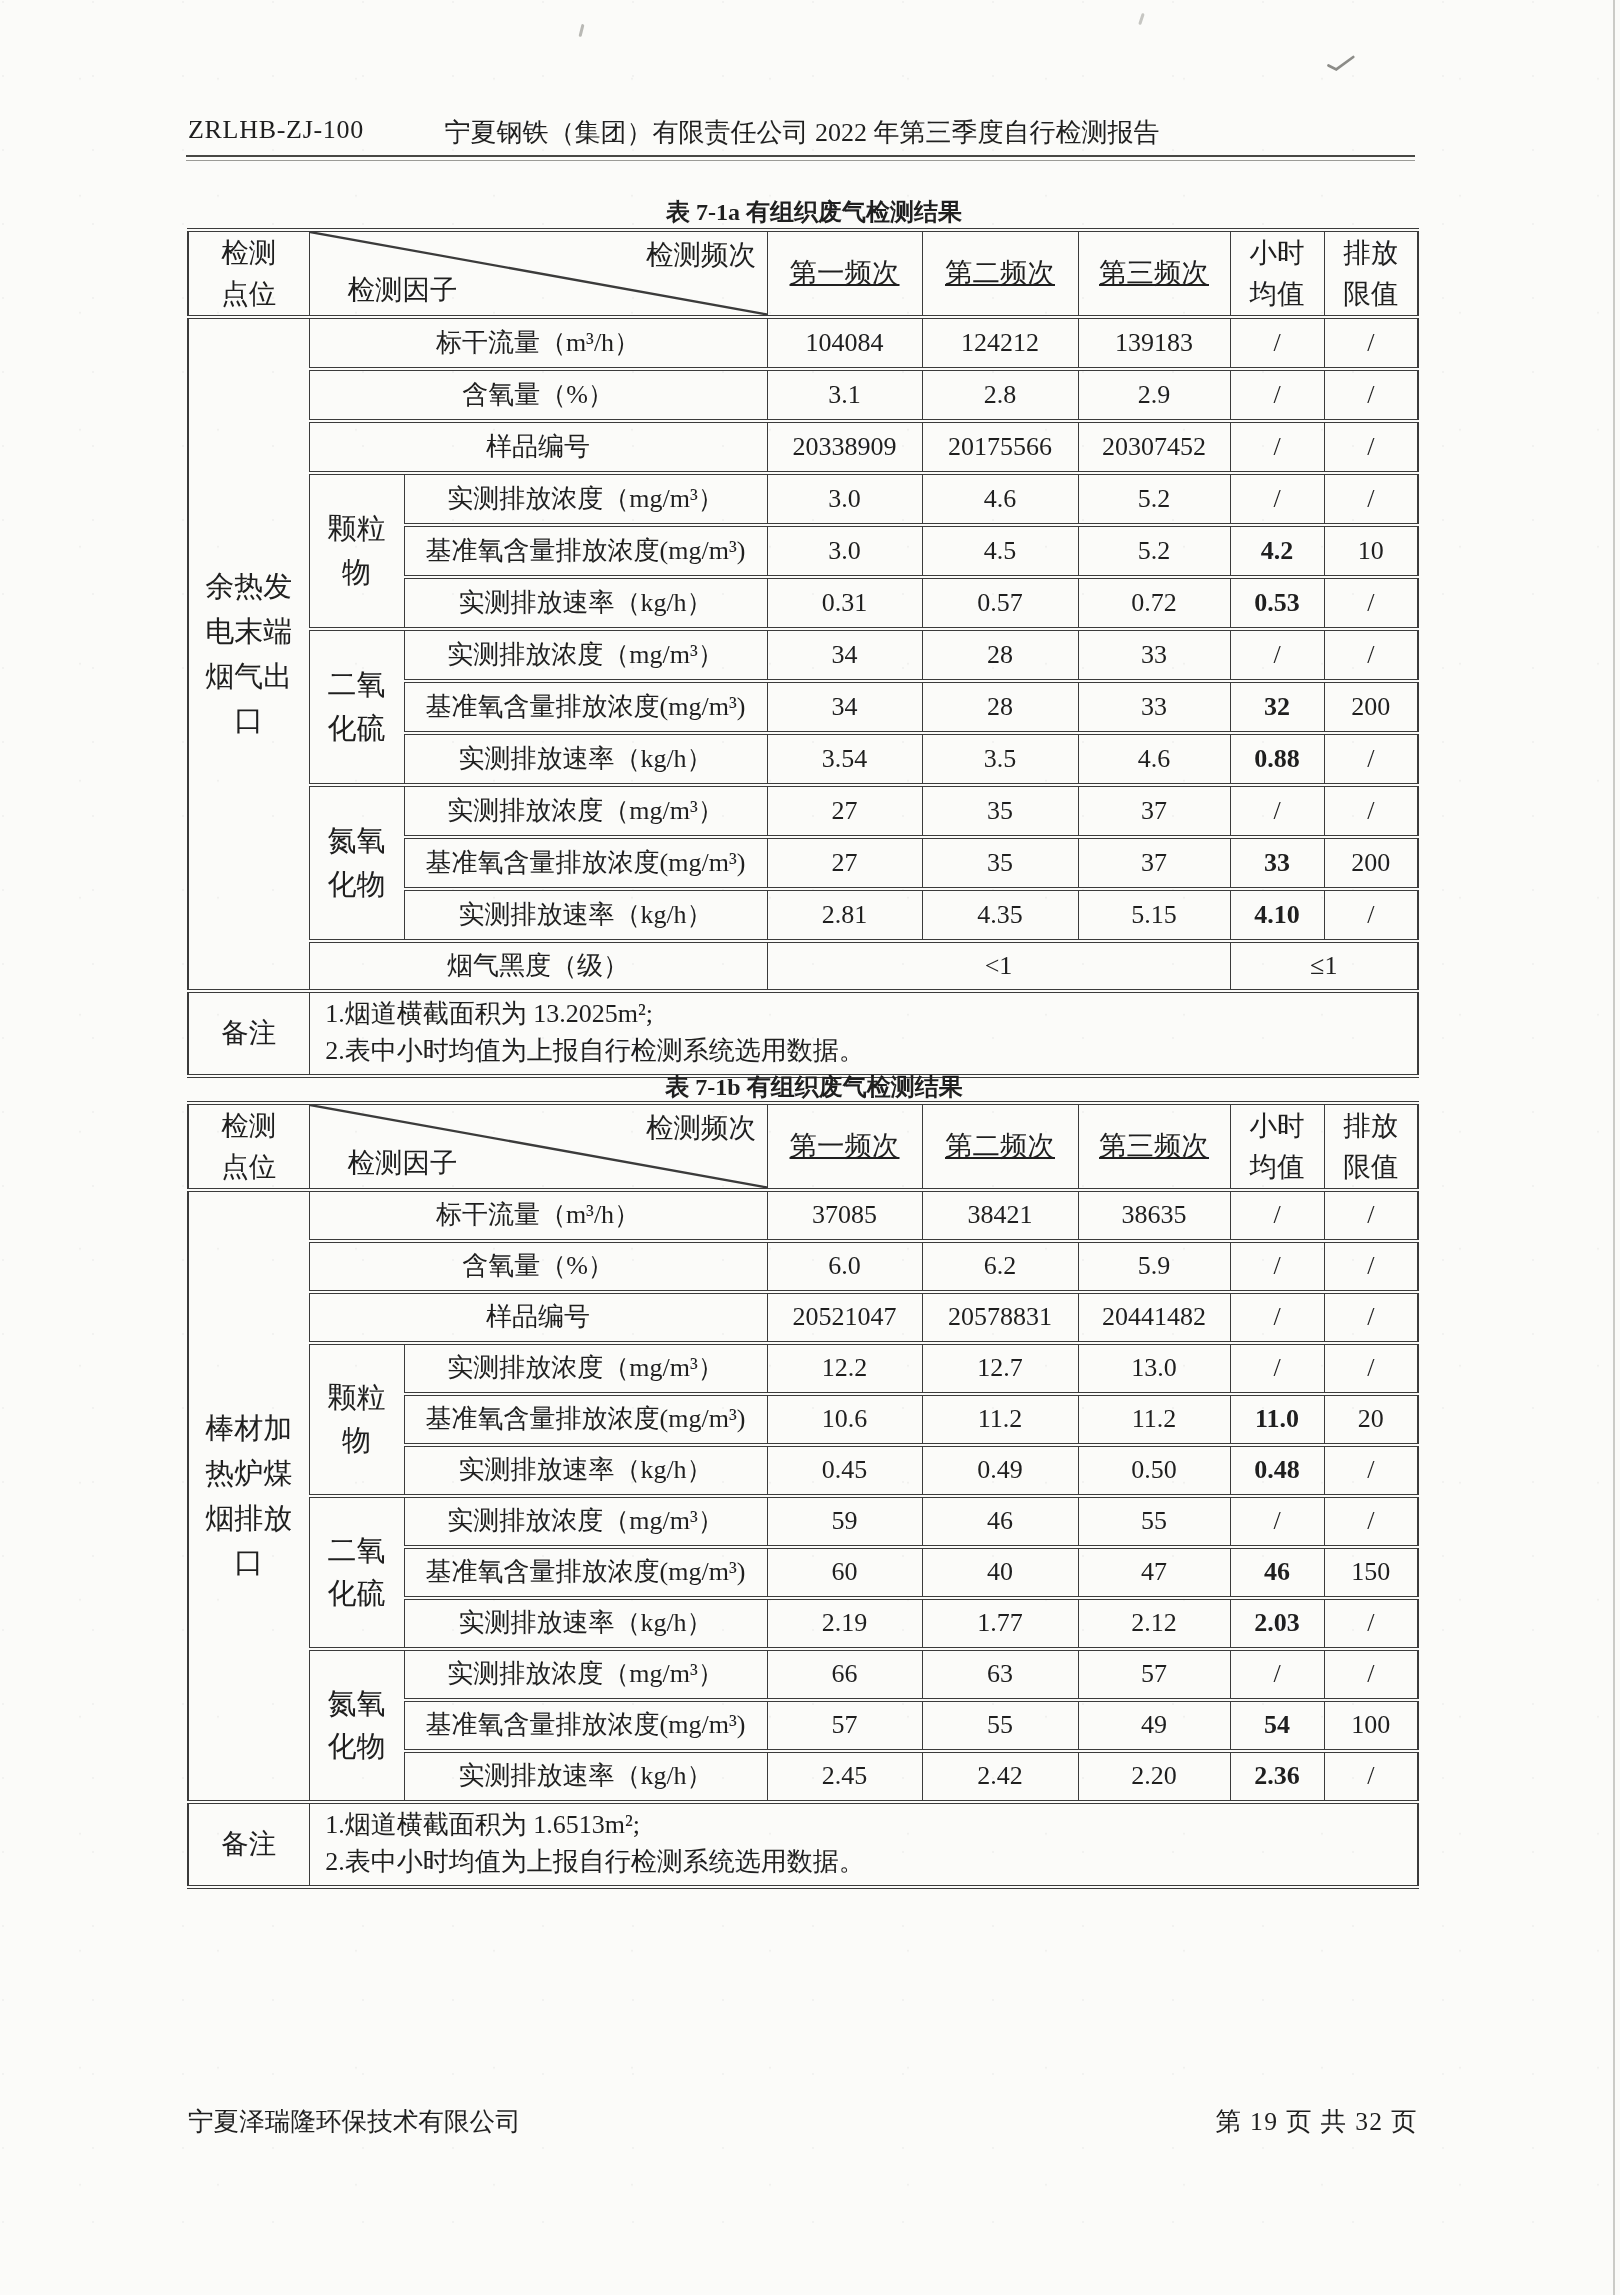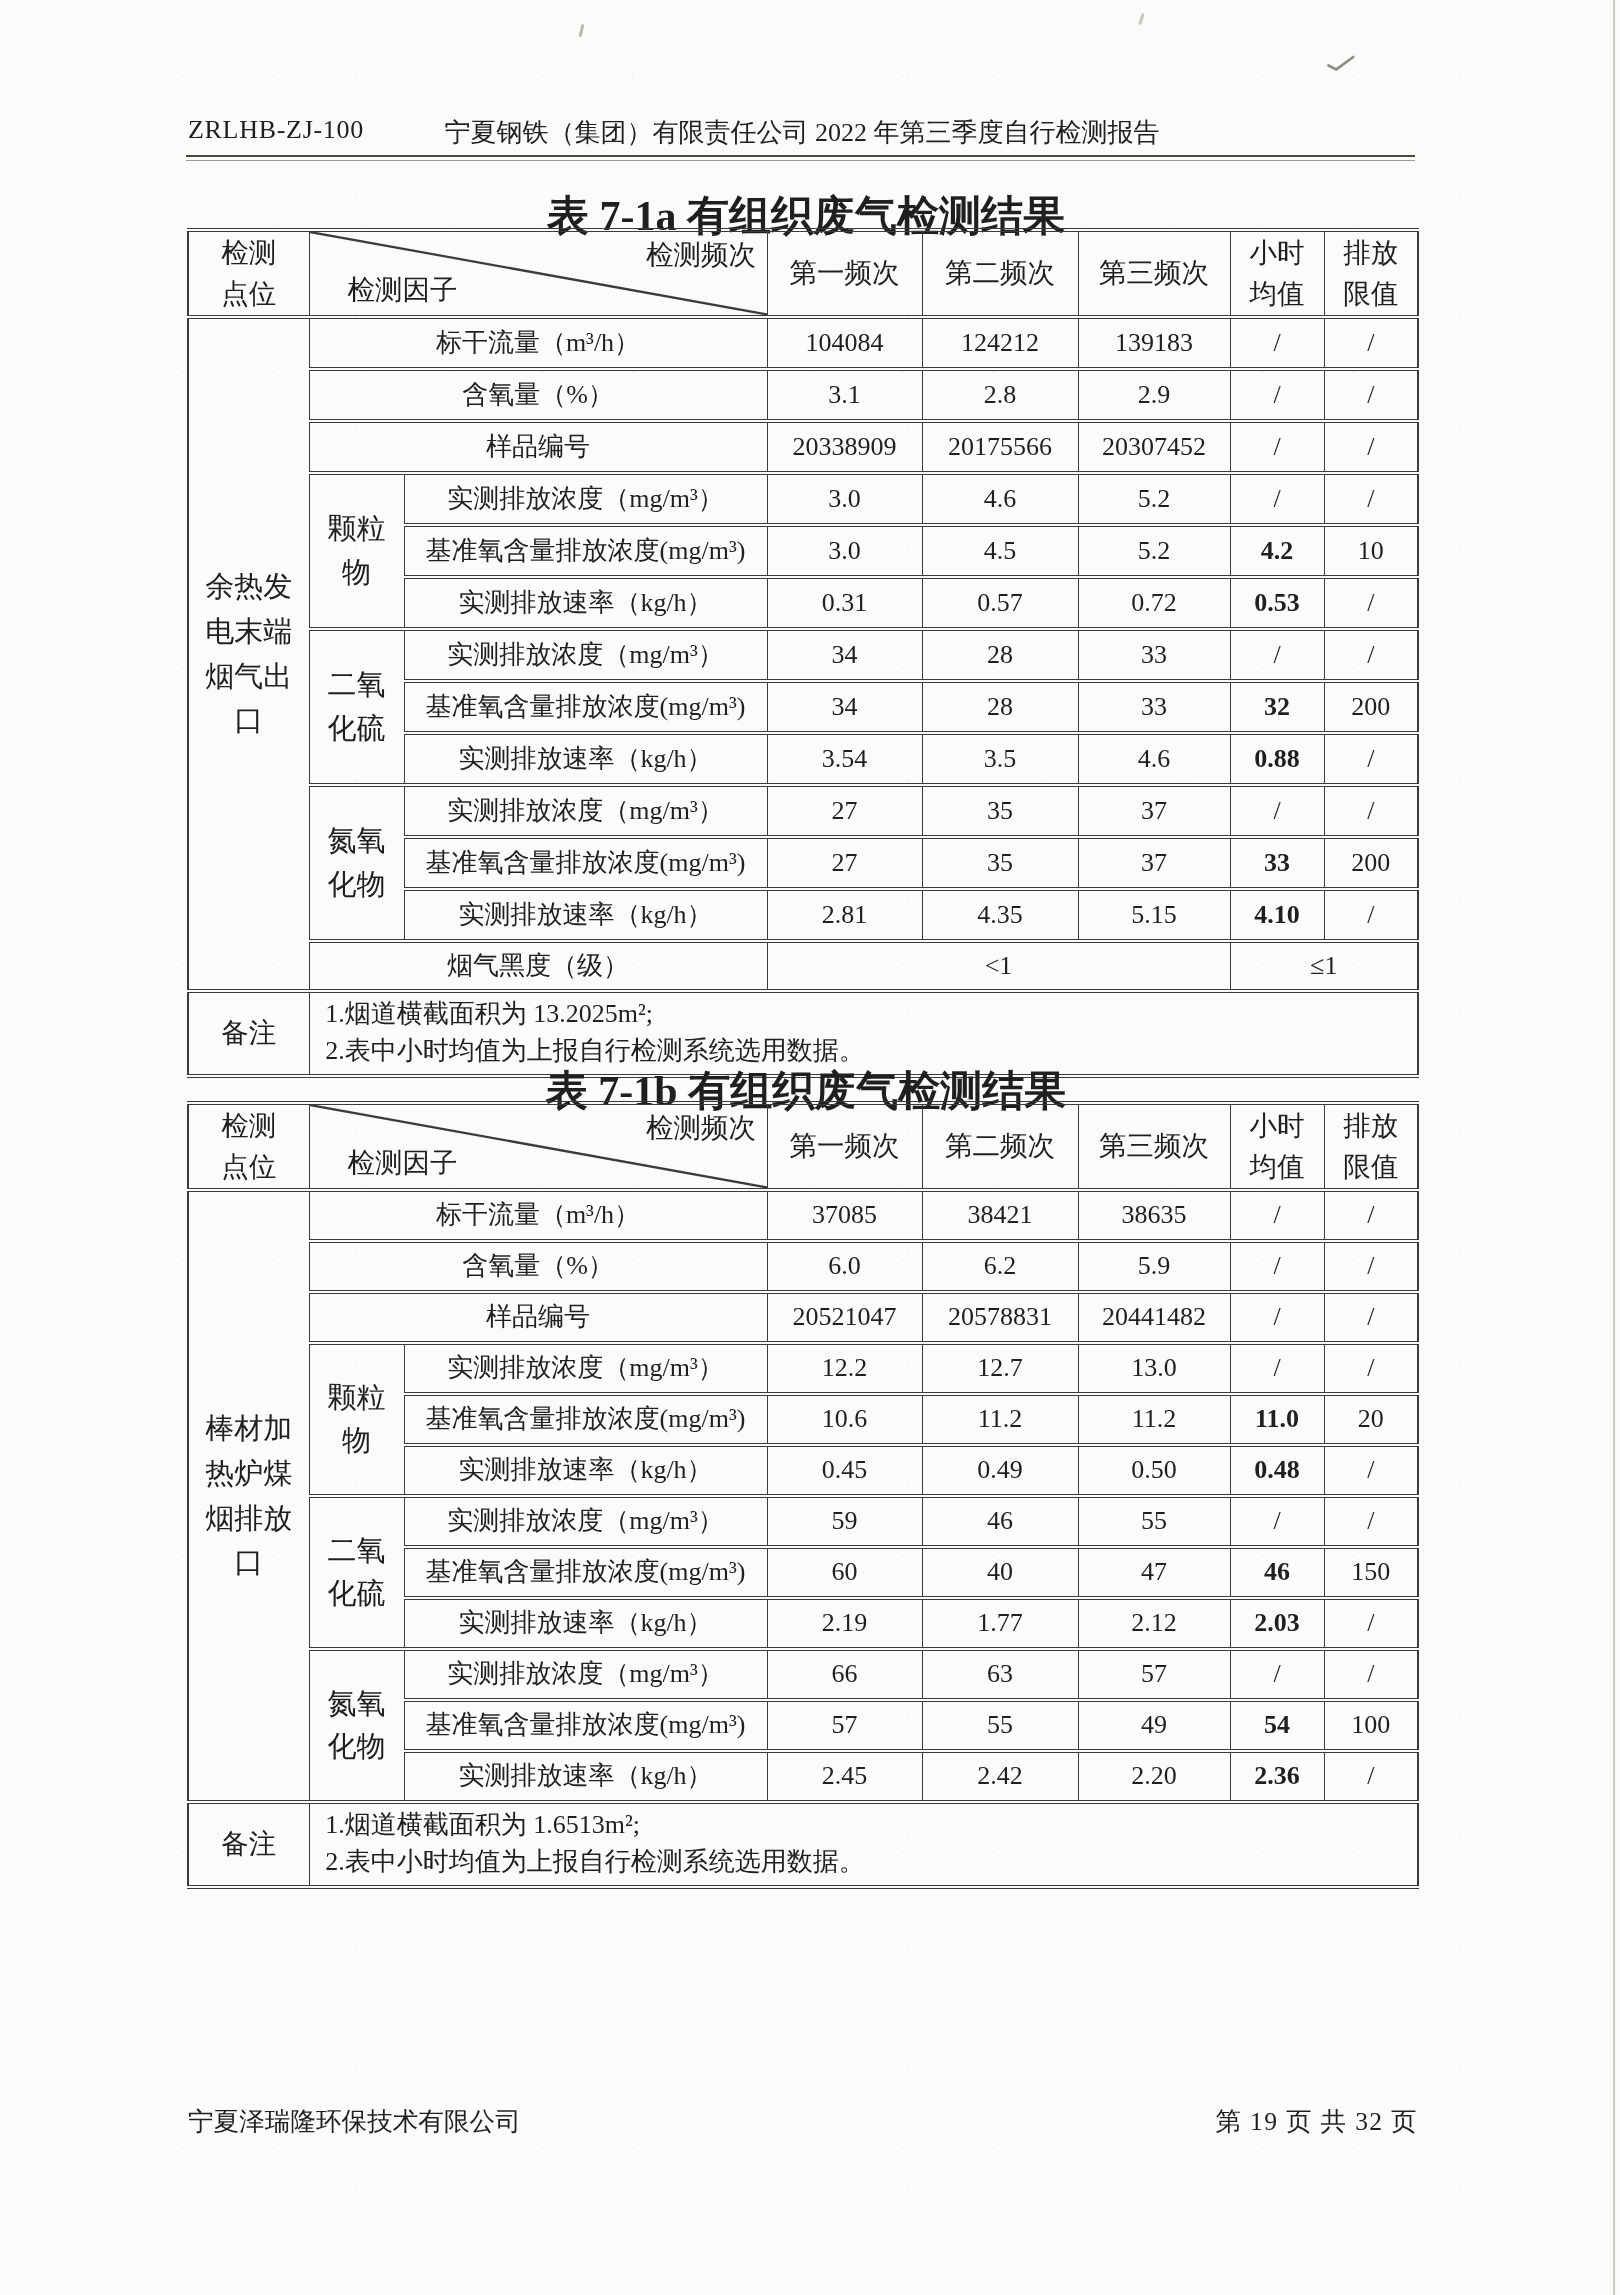--- a/index.html
+++ b/index.html
@@ -17,39 +17,39 @@
     overflow:hidden;
   }
 
   
   .doc-code{position:absolute;left:188px;top:115px;font-size:26px;letter-spacing:0.7px;}
   .hdr-title{position:absolute;left:187px;top:115px;width:1230px;text-align:center;font-size:26px;}
   .hdr-rule{position:absolute;left:186px;top:155px;width:1229px;height:2.6px;
     border-top:2.6px solid #474744;border-bottom:1.3px solid #9b9b97;}
 
   
-  .tbl-title{position:absolute;left:187px;width:1230px;margin:4px;text-align:center;
-    font-size:42px;font-weight:bold;}
+  .tbl-title{position:absolute;left:187px;width:1230px;margin:12px;text-align:center;
+    font-size:24px;font-weight:bold;}
   .title-a{top:184px;}
   .title-b{top:1059px;}
 
   
   table.rpt{position:absolute;left:187px;width:1230px;border-collapse:collapse;
     table-layout:fixed;border:2px solid #3b3b3b;}
   #table-a{top:228px;}
   #table-b{top:1101px;}
   .rpt th,.rpt td{
     border-left:1.3px solid #3b3b3b;border-right:1.3px solid #3b3b3b;
     border-top:4.6px double #3b3b3b;border-bottom:4.6px double #3b3b3b;
     padding:0;text-align:center;vertical-align:middle;
     font-size:26px;font-weight:normal;line-height:1.3;overflow:hidden;
   }
   #table-a tr{height:52px;}
   #table-b tr{height:51px;}
-  tr.h-row{height:72px !important;}
+  tr.h-row{height:72px !important;text-decoration:underline;}
   tr.black-row{height:50px !important;}
   tr.note-row{height:75px !important;}
 
   .h-row th{font-size:27.5px;}
   .cjk2{display:inline-block;max-width:2.15em;line-height:1.5;}
   .cjk3{display:inline-block;max-width:3.25em;line-height:1.55;}
   td.pt,td.grp{font-size:29px;}
   td.b{font-weight:bold;}
 
   th.diag{position:relative;padding:8px;}

